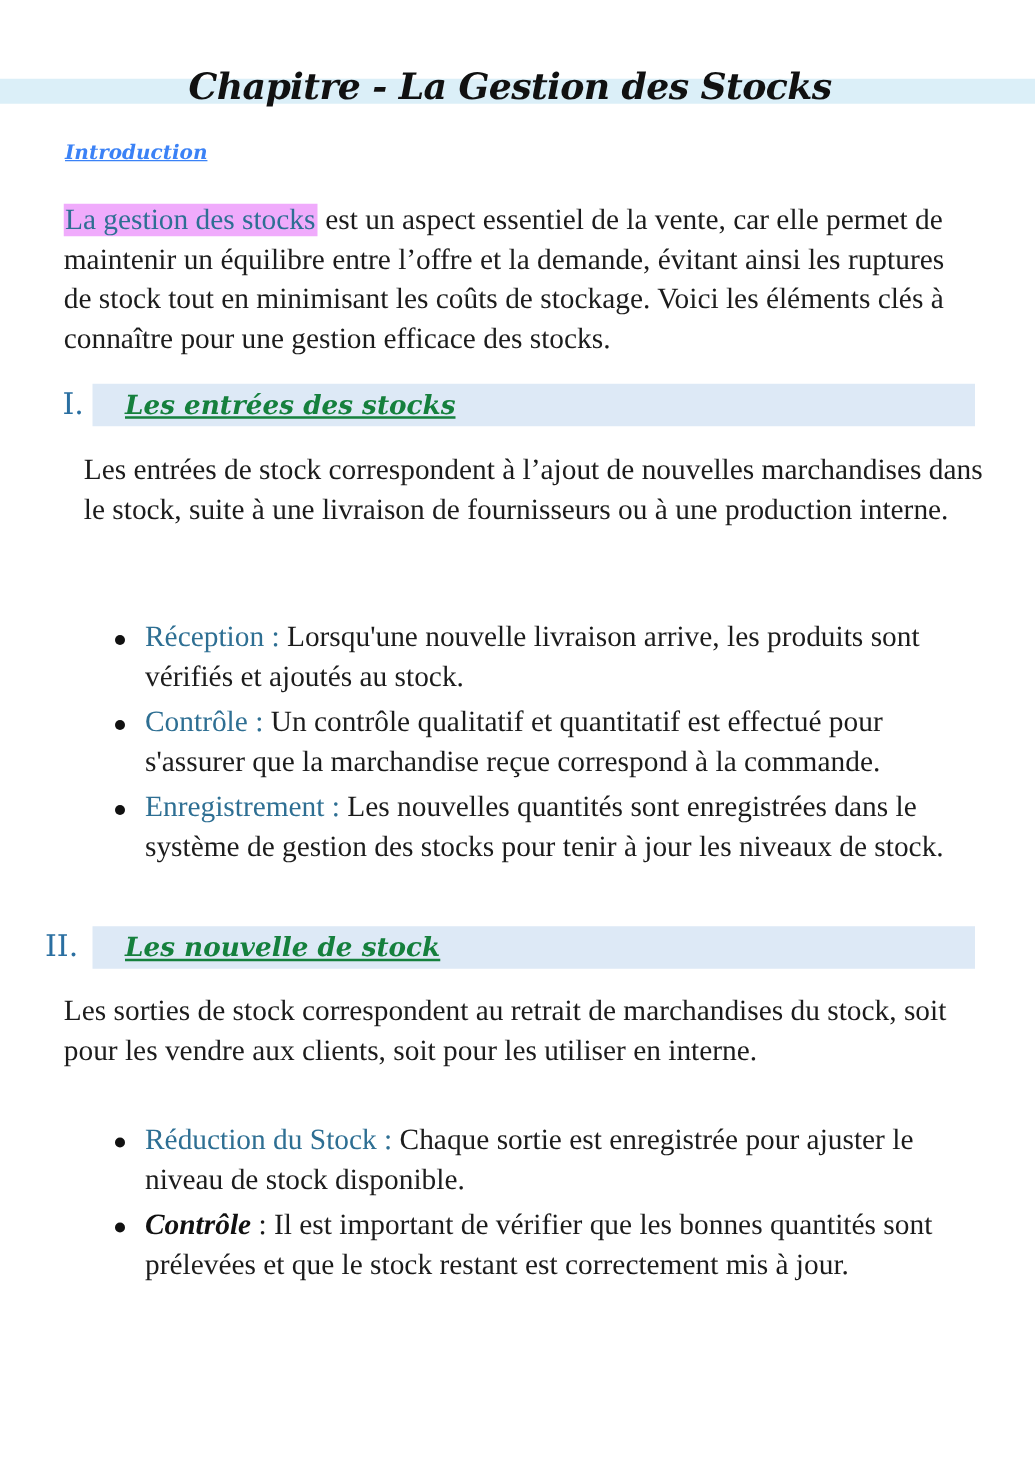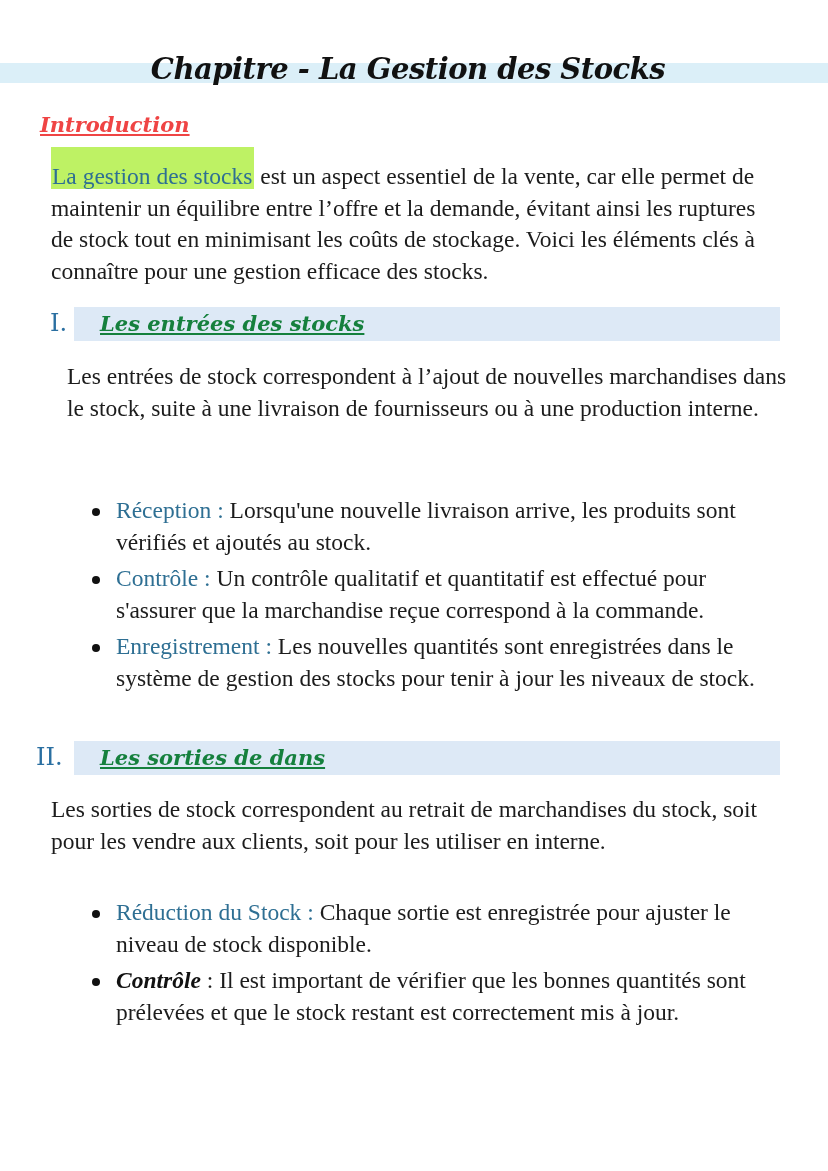--- a/index.html
+++ b/index.html
@@ -11,30 +11,30 @@
   .title-band {
     position: absolute; left: 0; top: 63px; width: 828px; height: 20px;
     background: #dbeff8;
   }
   .title {
     position: absolute; left: 0; top: 52px; width: 816px; text-align: center;
     font-family: "DejaVu Serif", serif; font-style: italic; font-weight: bold;
     font-size: 29px; color: #111; letter-spacing: -0.5px;
   }
   .intro-label {
-    position: absolute; left: 40px; top: 112px;
+    position: absolute; left: 52px; top: 112px;
     font-family: "DejaVu Serif", serif; font-style: italic; font-weight: bold;
-    font-size: 21px; text-decoration: underline; color: #ef4444;
+    font-size: 16px; text-decoration: underline; color: #3b82f6;
   }
   .para {
     position: absolute; left: 51px; width: 730px;
     font-size: 23.5px; line-height: 31.5px; color: #1c1c1c;
   }
   .hl {
-    background: #bef264; color: #2e6f93; padding: 16px 2px 0 1px;
+    background: #f0abfc; color: #2e6f93; padding: 0 2px 0 1px;
   }
   .sec-band {
     position: absolute; left: 74px; width: 706px; height: 34px;
     background: #dde9f6;
   }
   .sec-num {
     position: absolute; font-size: 24px; color: #2a6fa1;
     font-family: "DejaVu Serif", serif;
   }
   .sec-title {
@@ -74,20 +74,20 @@
 <div class="para" style="top:361px;margin-left:16px;">Les entrées de stock correspondent à l’ajout de nouvelles marchandises dans le stock, suite à une livraison de fournisseurs ou à une production interne.</div>
 
 <ul class="bullets" style="top:479px;">
   <li><span class="dot"></span><span class="term">Réception :</span><span> Lorsqu'une nouvelle livraison arrive, les produits sont vérifiés et ajoutés au stock.</span></li>
   <li><span class="dot"></span><span class="term">Contrôle :</span><span> Un contrôle qualitatif et quantitatif est effectué pour s'assurer que la marchandise reçue correspond à la commande.</span></li>
   <li><span class="dot"></span><span class="term">Enregistrement :</span><span> Les nouvelles quantités sont enregistrées dans le système de gestion des stocks pour tenir à jour les niveaux de stock.</span></li>
 </ul>
 
 <div class="sec-band" style="top:741px;"></div>
 <div class="sec-num" style="left:36px; top:743px;">II.</div>
-<div class="sec-title" style="left:100px; top:745px;">Les sorties de dans</div>
+<div class="sec-title" style="left:100px; top:745px;">Les nouvelle de stock</div>
 
 <div class="para" style="top:794px;">Les sorties de stock correspondent au retrait de marchandises du stock, soit pour les vendre aux clients, soit pour les utiliser en interne.</div>
 
 <ul class="bullets" style="top:881px;">
   <li><span class="dot"></span><span class="term">Réduction du Stock :</span><span> Chaque sortie est enregistrée pour ajuster le niveau de stock disponible.</span></li>
   <li><span class="dot"></span><span class="term bold">Contrôle</span><span> : Il est important de vérifier que les bonnes quantités sont prélevées et que le stock restant est correctement mis à jour.</span></li>
 </ul>
 
 </body></html>

